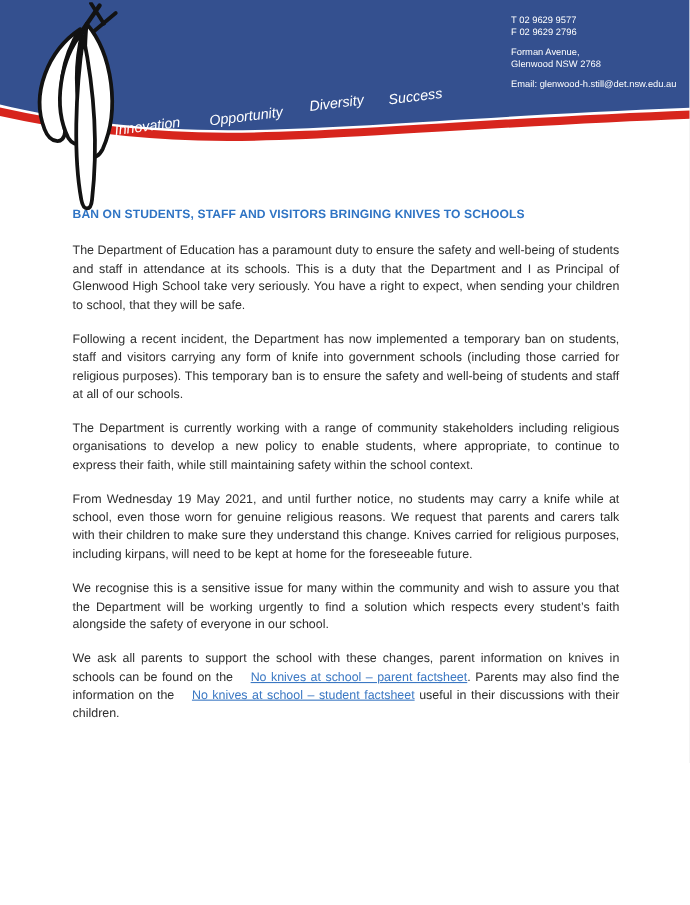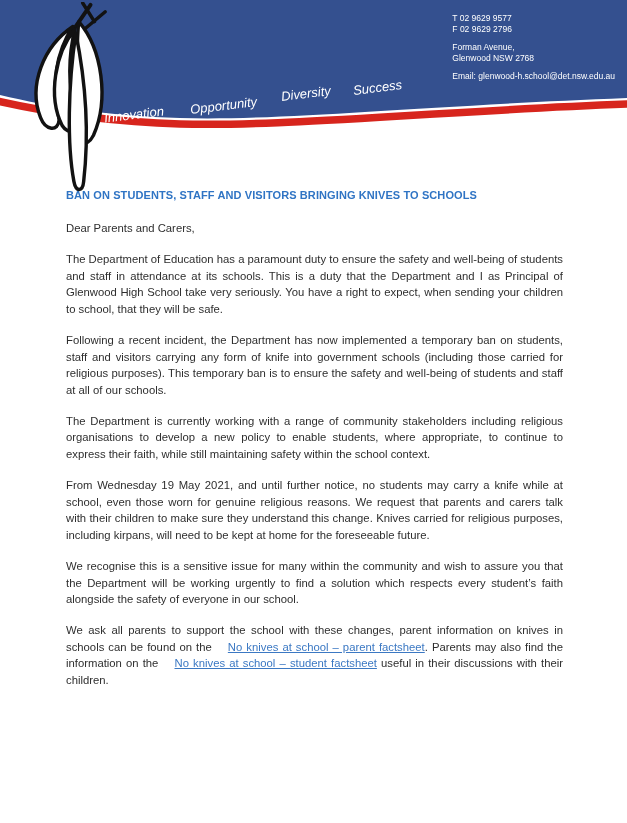--- a/index.html
+++ b/index.html
@@ -127,32 +127,31 @@
   </svg>
 
 
   <div class="contact">
     <div>T 02 9629 9577</div>
     <div>F 02 9629 2796</div>
     <div class="gap"></div>
     <div>Forman Avenue,</div>
     <div>Glenwood NSW 2768</div>
     <div class="gap"></div>
-    <div>Email: glenwood-h.school@det.nsw.edu.au</div>
+    <div>Email: glenwood-h.still@det.nsw.edu.au</div>
   </div>
 
   <span class="motto-word motto-1">Innovation</span>
   <span class="motto-word motto-2">Opportunity</span>
   <span class="motto-word motto-3">Diversity</span>
   <span class="motto-word motto-4">Success</span>
 
   <div class="letter">
     <h1>BAN ON STUDENTS, STAFF AND VISITORS BRINGING KNIVES TO SCHOOLS</h1>
 
-    <p class="salutation">Dear Parents and Carers,</p>
 
     <p>The Department of Education has a paramount duty to ensure the safety and well-being of students and staff in attendance at its schools. This is a duty that the Department and I as Principal of Glenwood High School take very seriously. You have a right to expect, when sending your children to school, that they will be safe.</p>
     <p>Following a recent incident, the Department has now implemented a temporary ban on students, staff and visitors carrying any form of knife into government schools (including those carried for religious purposes). This temporary ban is to ensure the safety and well-being of students and staff at all of our schools.</p>
     <p>The Department is currently working with a range of community stakeholders including religious organisations to develop a new policy to enable students, where appropriate, to continue to express their faith, while still maintaining safety within the school context.</p>
     <p>From Wednesday 19 May 2021, and until further notice, no students may carry a knife while at school, even those worn for genuine religious reasons. We request that parents and carers talk with their children to make sure they understand this change. Knives carried for religious purposes, including kirpans, will need to be kept at home for the foreseeable future.</p>
     <p>We recognise this is a sensitive issue for many within the community and wish to assure you that the Department will be working urgently to find a solution which respects every student’s faith alongside the safety of everyone in our school.</p>
 
     <p><span>We ask all parents to support the school with these changes, parent information on knives in schools can be found on the </span><a>No knives at school – parent factsheet</a><span>. Parents may also find the information on the </span><a>No knives at school – student factsheet</a><span> useful in their discussions with their children.</span></p>
   </div>
 

